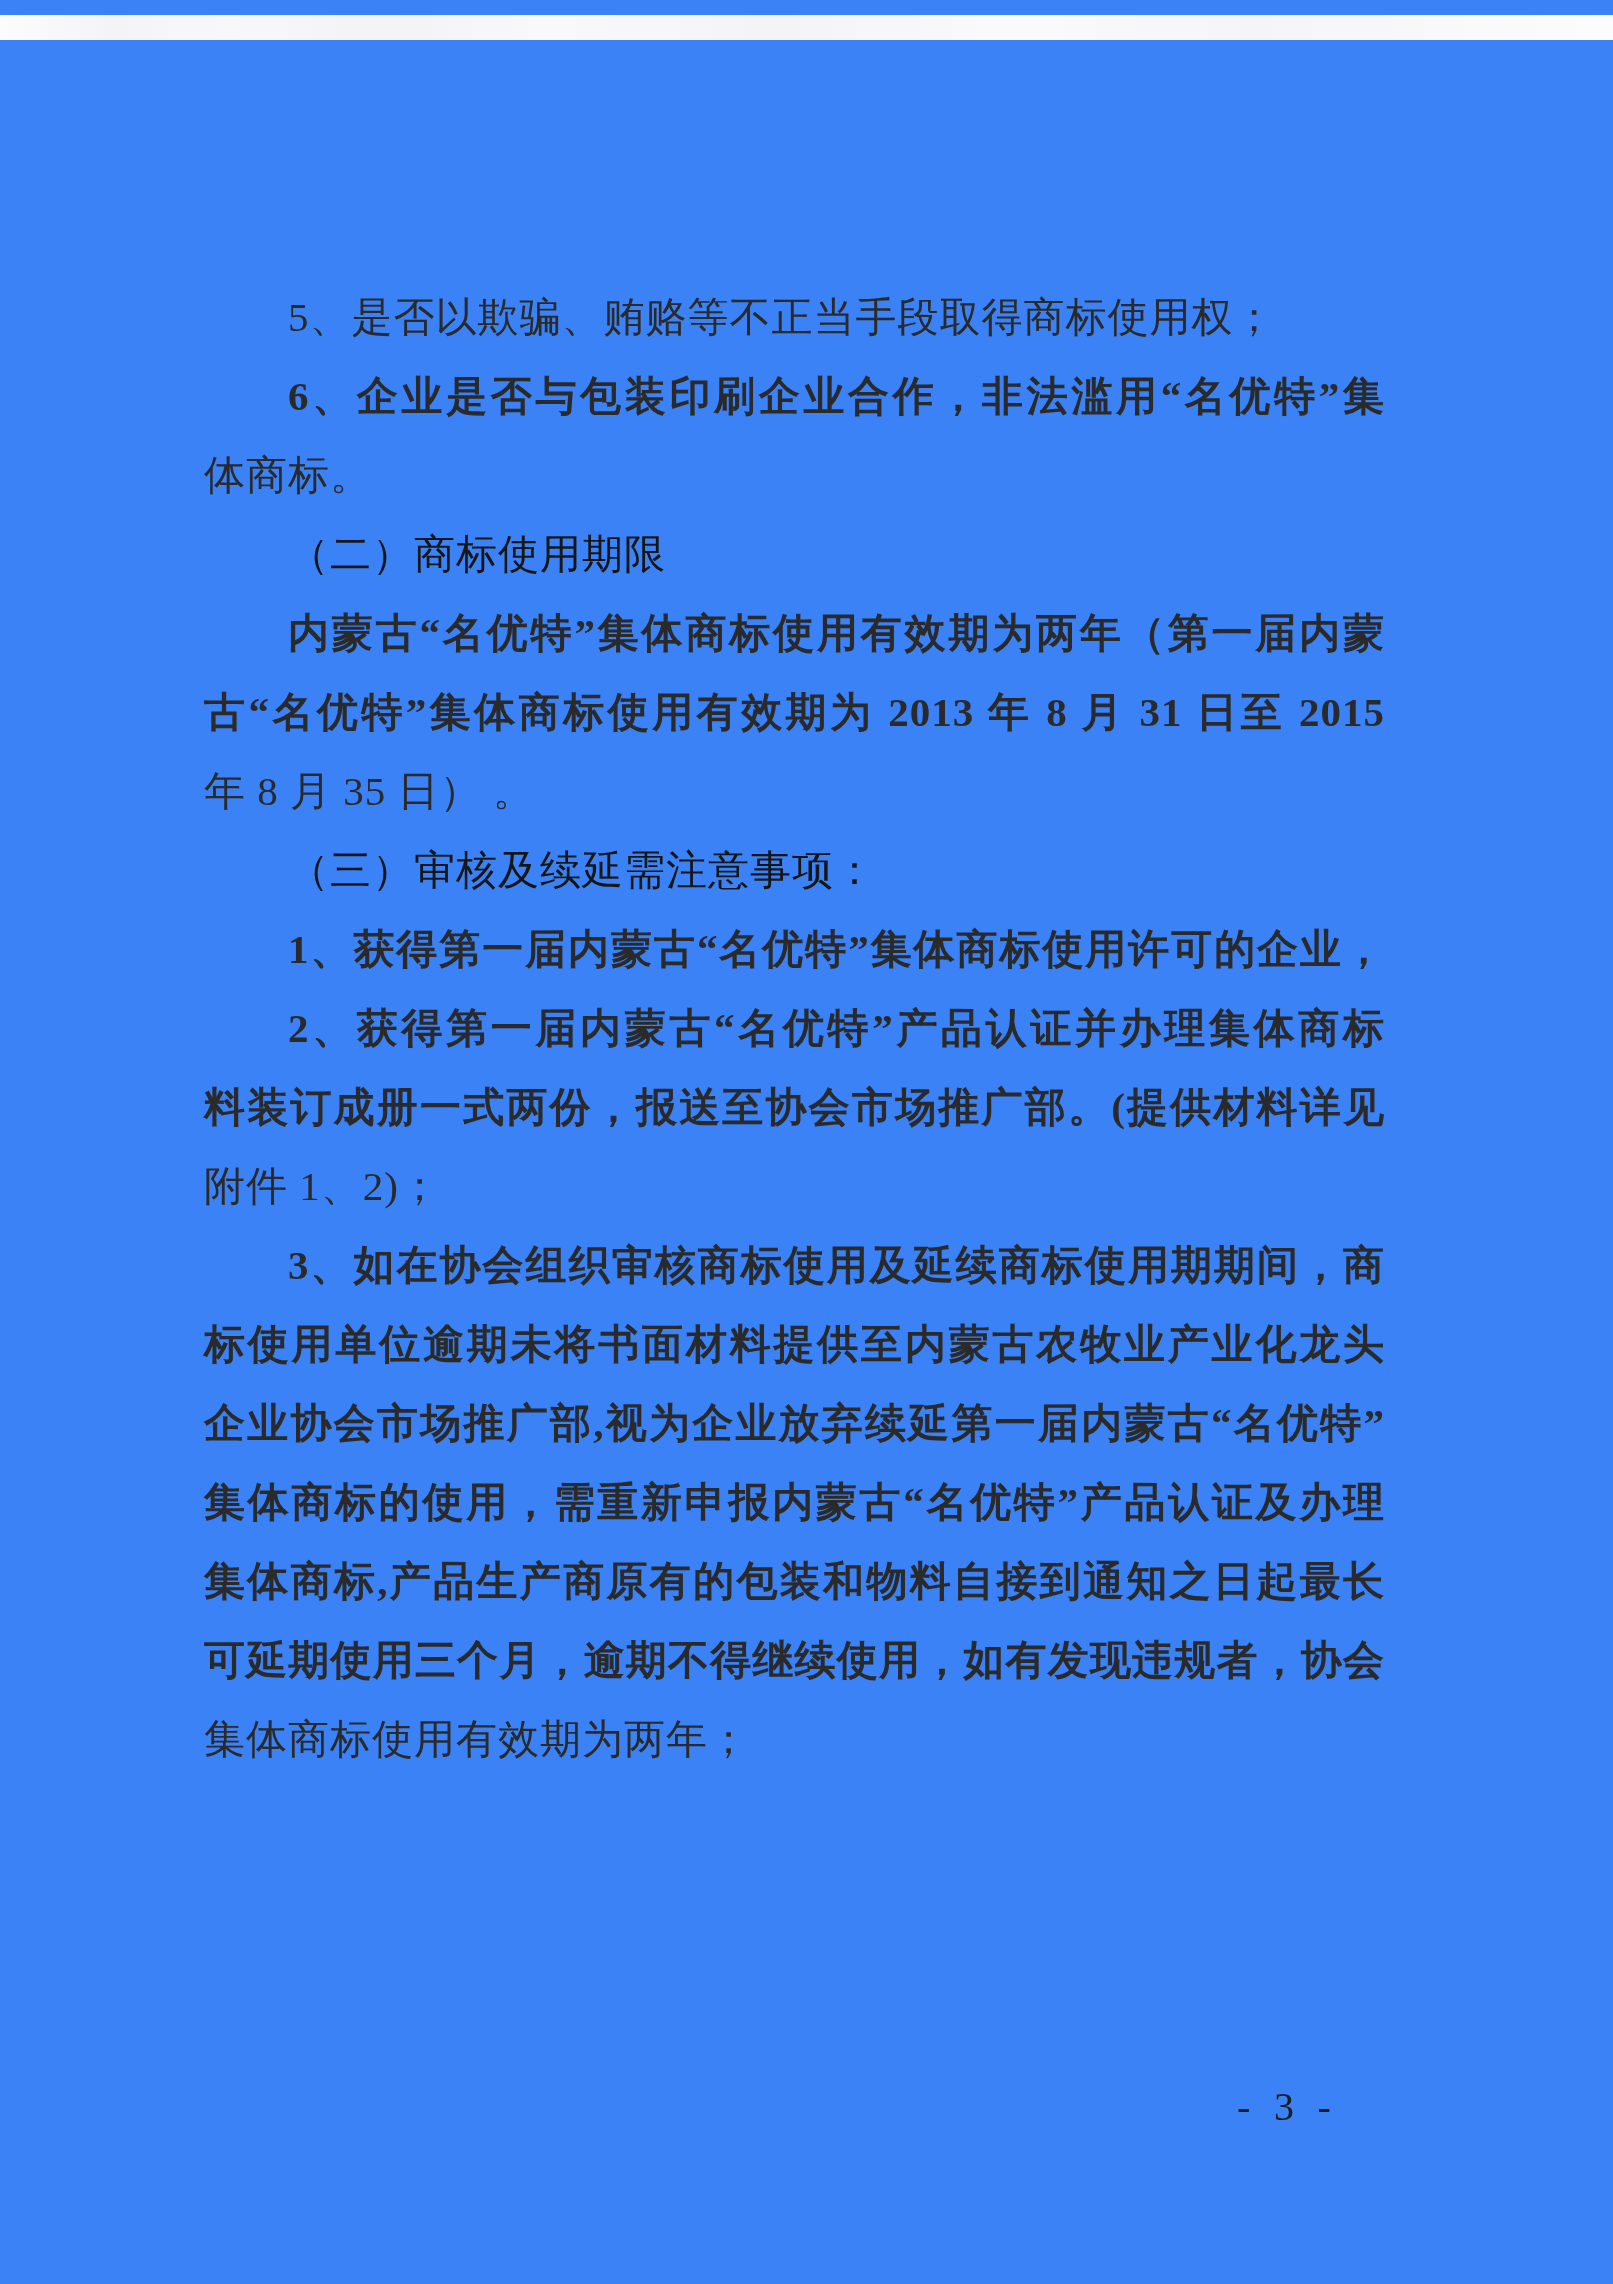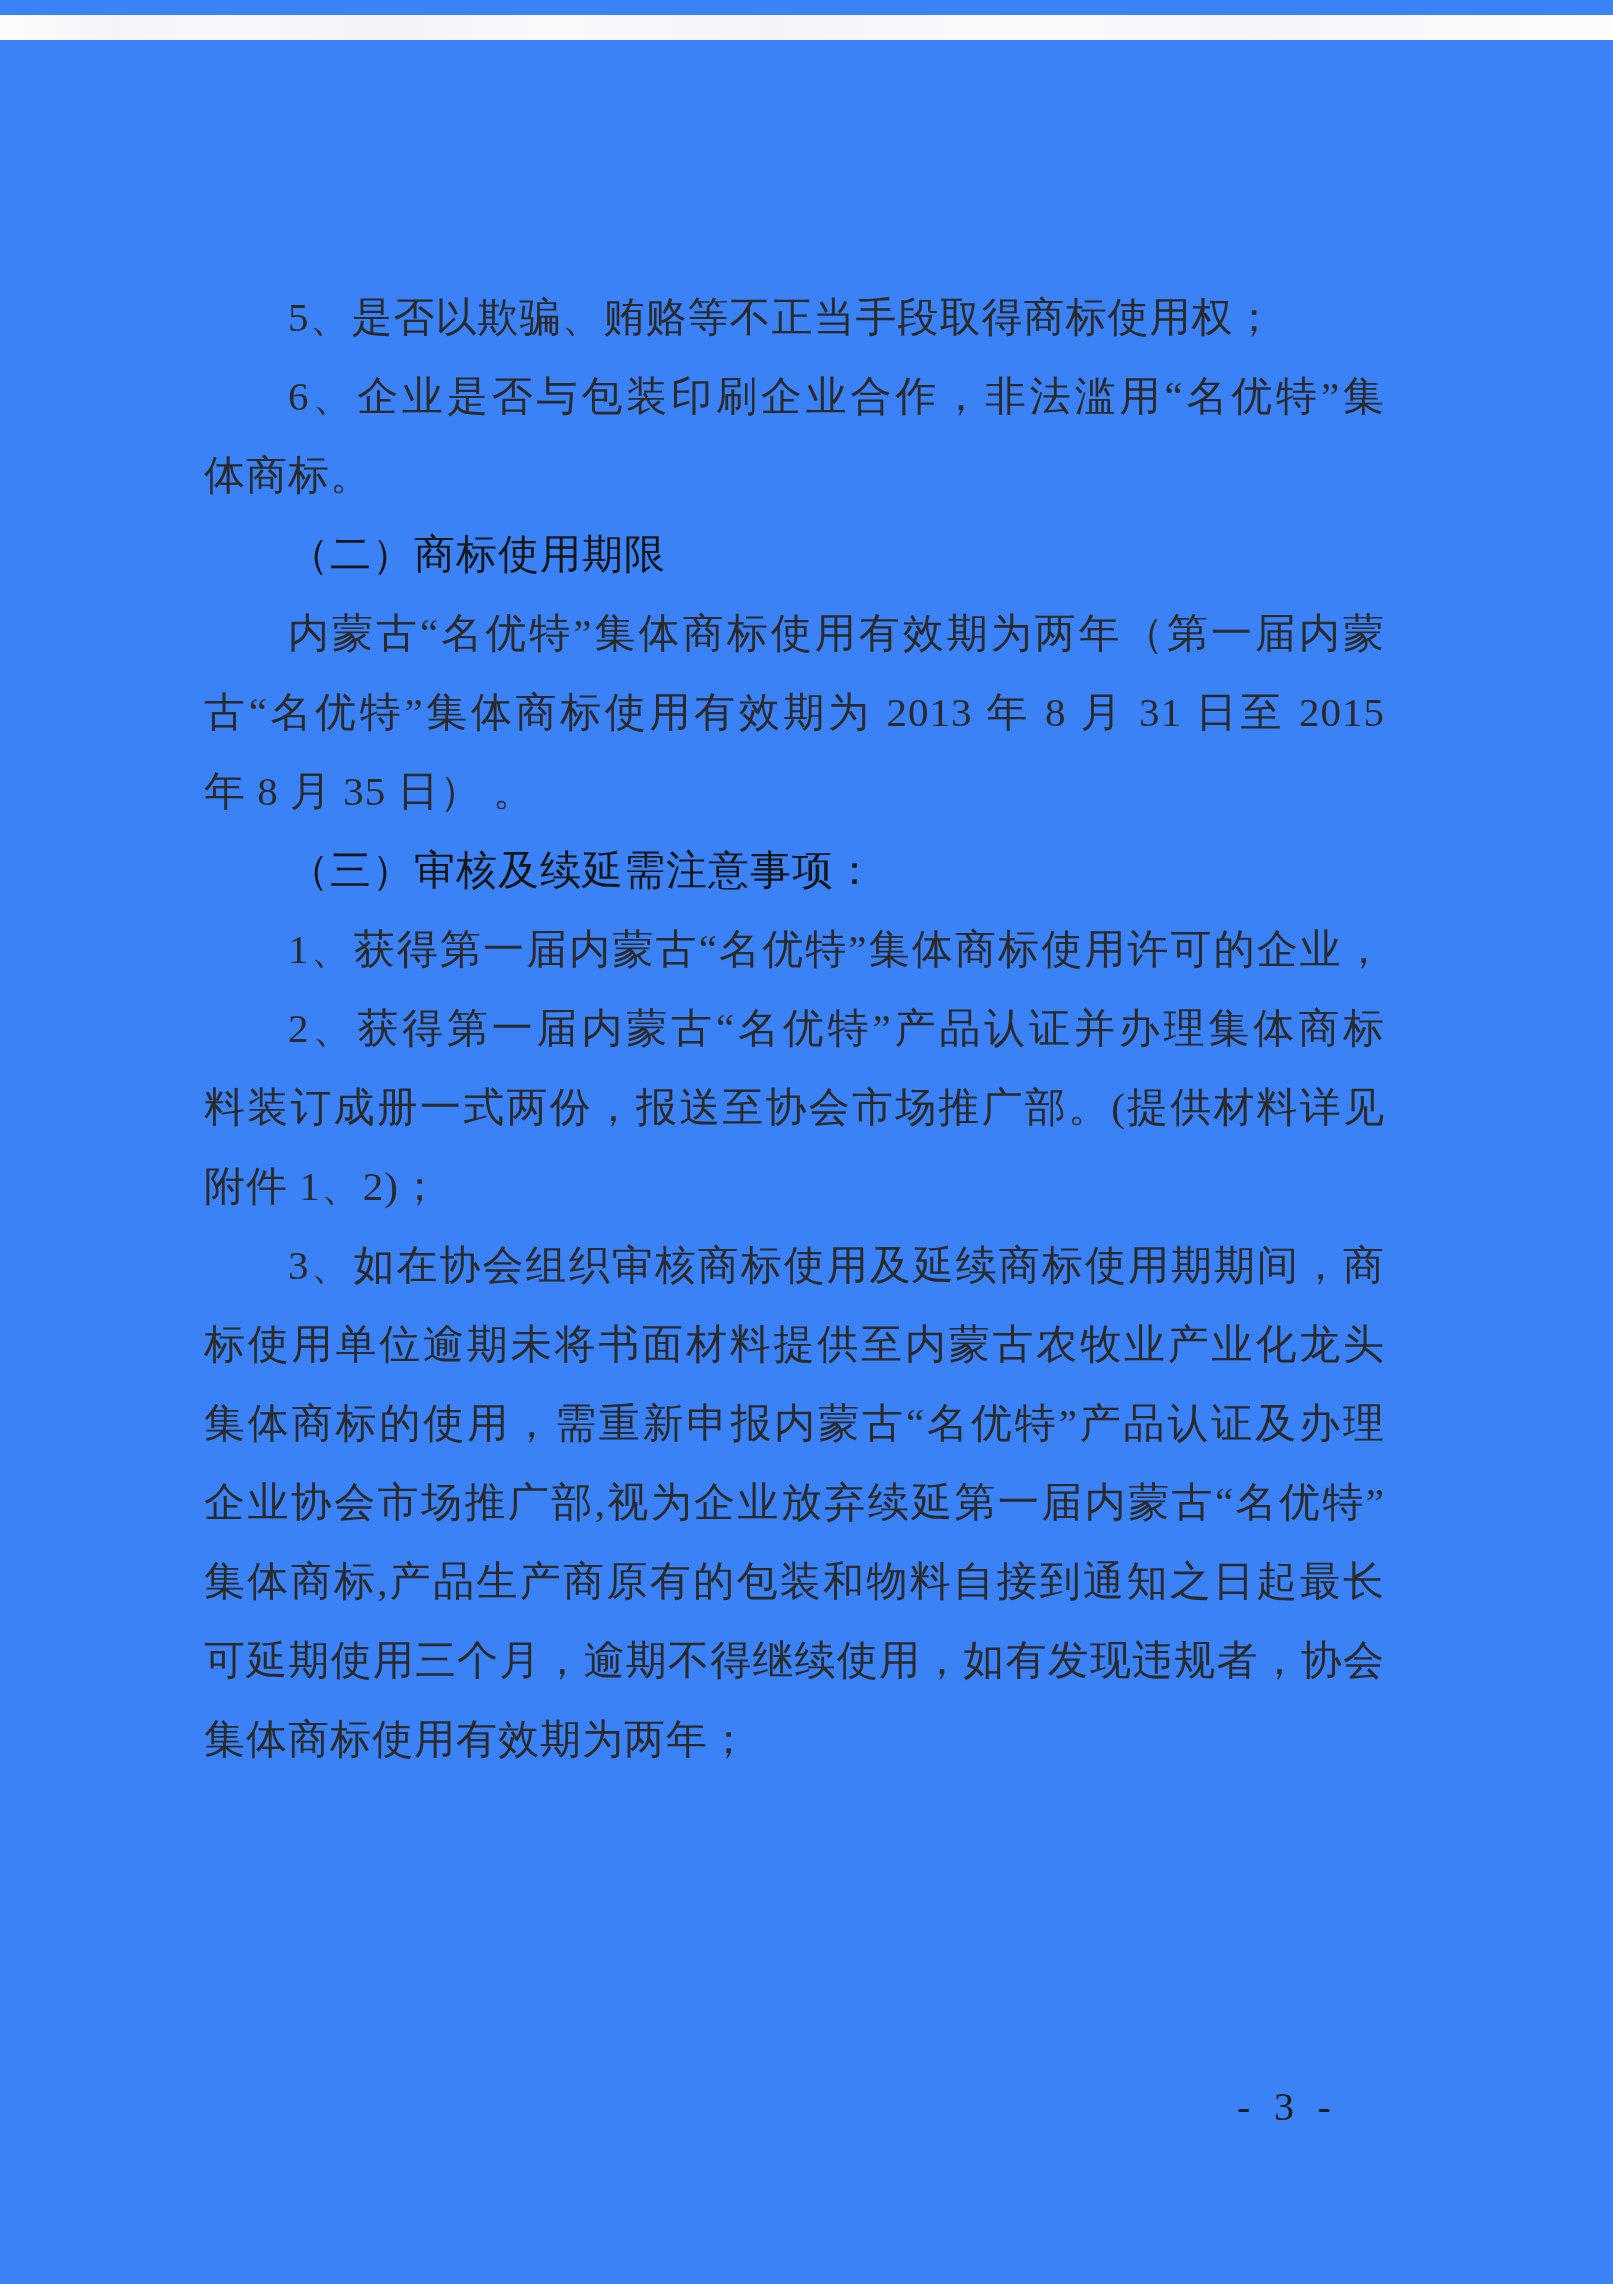--- a/index.html
+++ b/index.html
@@ -38,20 +38,21 @@
     line-height: 79px;
     font-size: 41px;
     letter-spacing: 1px;
     white-space: normal;
     overflow: visible;
   }
   .indent { text-indent: 84px; }
   .fill {
     text-align: justify;
     text-align-last: justify;
+    font-weight: bold;
   }
   .head {
     font-weight: 400;
     color: #161616;
   }
   .page-number {
     position: absolute;
     left: 1237px;
     top: 2084px;
     font-size: 40px;
@@ -76,22 +77,22 @@
     <div class="line indent fill">内蒙古“名优特”集体商标使用有效期为两年（第一届内蒙</div>
     <div class="line fill">古“名优特”集体商标使用有效期为 2013 年 8 月 31 日至 2015</div>
     <div class="line">年 8 月 35 日） 。</div>
     <div class="line indent head">（三）审核及续延需注意事项：</div>
     <div class="line indent fill">1、获得第一届内蒙古“名优特”集体商标使用许可的企业，</div>
     <div class="line indent fill">2、获得第一届内蒙古“名优特”产品认证并办理集体商标</div>
     <div class="line fill">料装订成册一式两份，报送至协会市场推广部。(提供材料详见</div>
     <div class="line">附件 1、2)；</div>
     <div class="line indent fill">3、如在协会组织审核商标使用及延续商标使用期期间，商</div>
     <div class="line fill">标使用单位逾期未将书面材料提供至内蒙古农牧业产业化龙头</div>
+    <div class="line fill">企业协会市场推广部,视为企业放弃续延第一届内蒙古“名优特”</div>
     <div class="line fill">集体商标的使用，需重新申报内蒙古“名优特”产品认证及办理</div>
-    <div class="line fill">企业协会市场推广部,视为企业放弃续延第一届内蒙古“名优特”</div>
     <div class="line fill">集体商标,产品生产商原有的包装和物料自接到通知之日起最长</div>
     <div class="line fill">可延期使用三个月，逾期不得继续使用，如有发现违规者，协会</div>
     <div class="line">集体商标使用有效期为两年；</div>
   </div>
 
   <div class="page-number">- 3 -</div>
 </div>
 
 
 </body></html>

